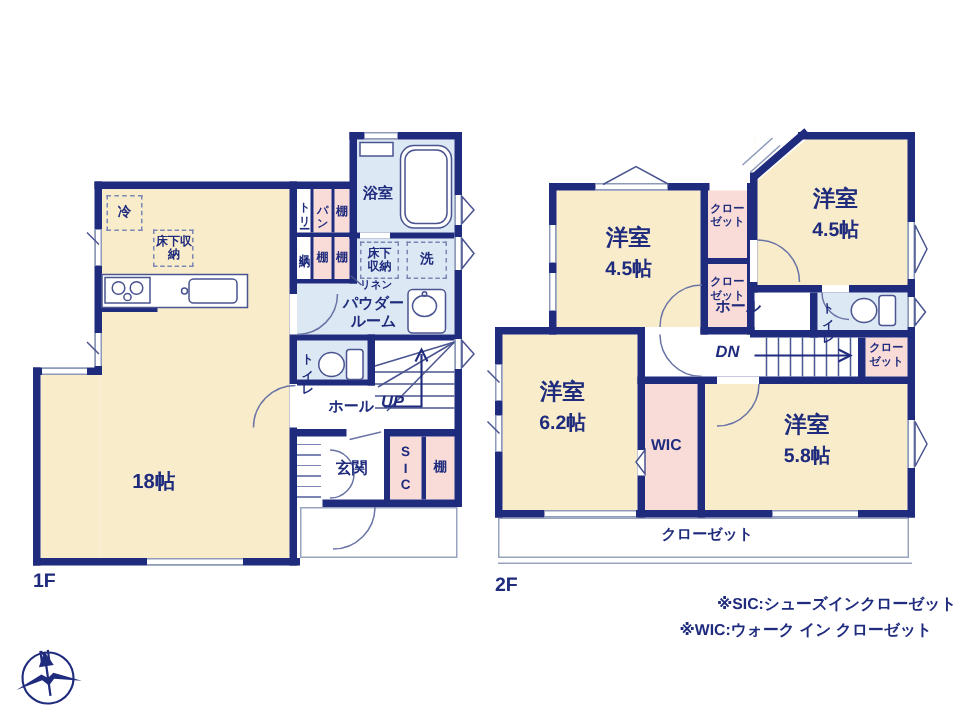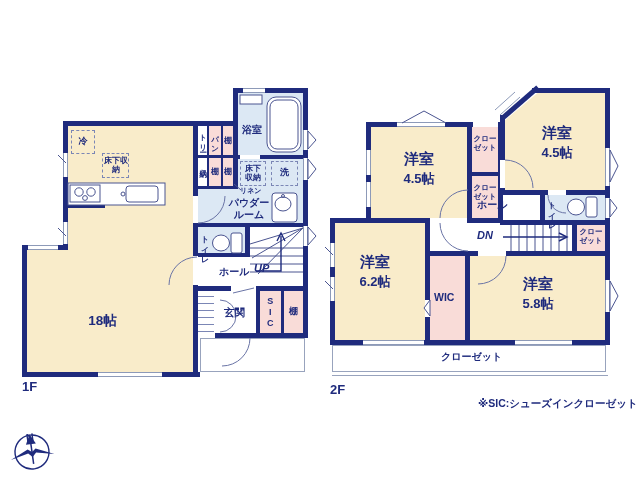--- a/index.html
+++ b/index.html
@@ -275,15 +275,16 @@
   <div class="lbl wrap" style="left:577px;top:228px;width:28px;font-size:7.5px;">クローゼット</div>
   <div class="lbl" style="left:345px;top:253px;width:60px;text-align:center;font-size:15px;">洋室</div>
   <div class="lbl" style="left:345px;top:275px;width:60px;text-align:center;font-size:13px;">6.2帖</div>
   <div class="lbl" style="left:434px;top:291px;font-size:10.5px;">WIC</div>
   <div class="lbl" style="left:503px;top:275px;width:70px;text-align:center;font-size:15px;">洋室</div>
   <div class="lbl" style="left:503px;top:297px;width:70px;text-align:center;font-size:13px;">5.8帖</div>
   <div class="lbl" style="left:441px;top:351px;font-size:10px;">クローゼット</div>
   <div class="lbl" style="left:330px;top:383px;font-size:13px;">2F</div>
 
   <div class="lbl" style="left:478px;top:397px;font-size:10.5px;">※SIC:シューズインクローゼット</div>
+  <div class="lbl" style="left:453px;top:414px;font-size:10.5px;">※WIC:ウォーク イン クローゼット</div>
 
 
 </div>
 
 </body></html>

